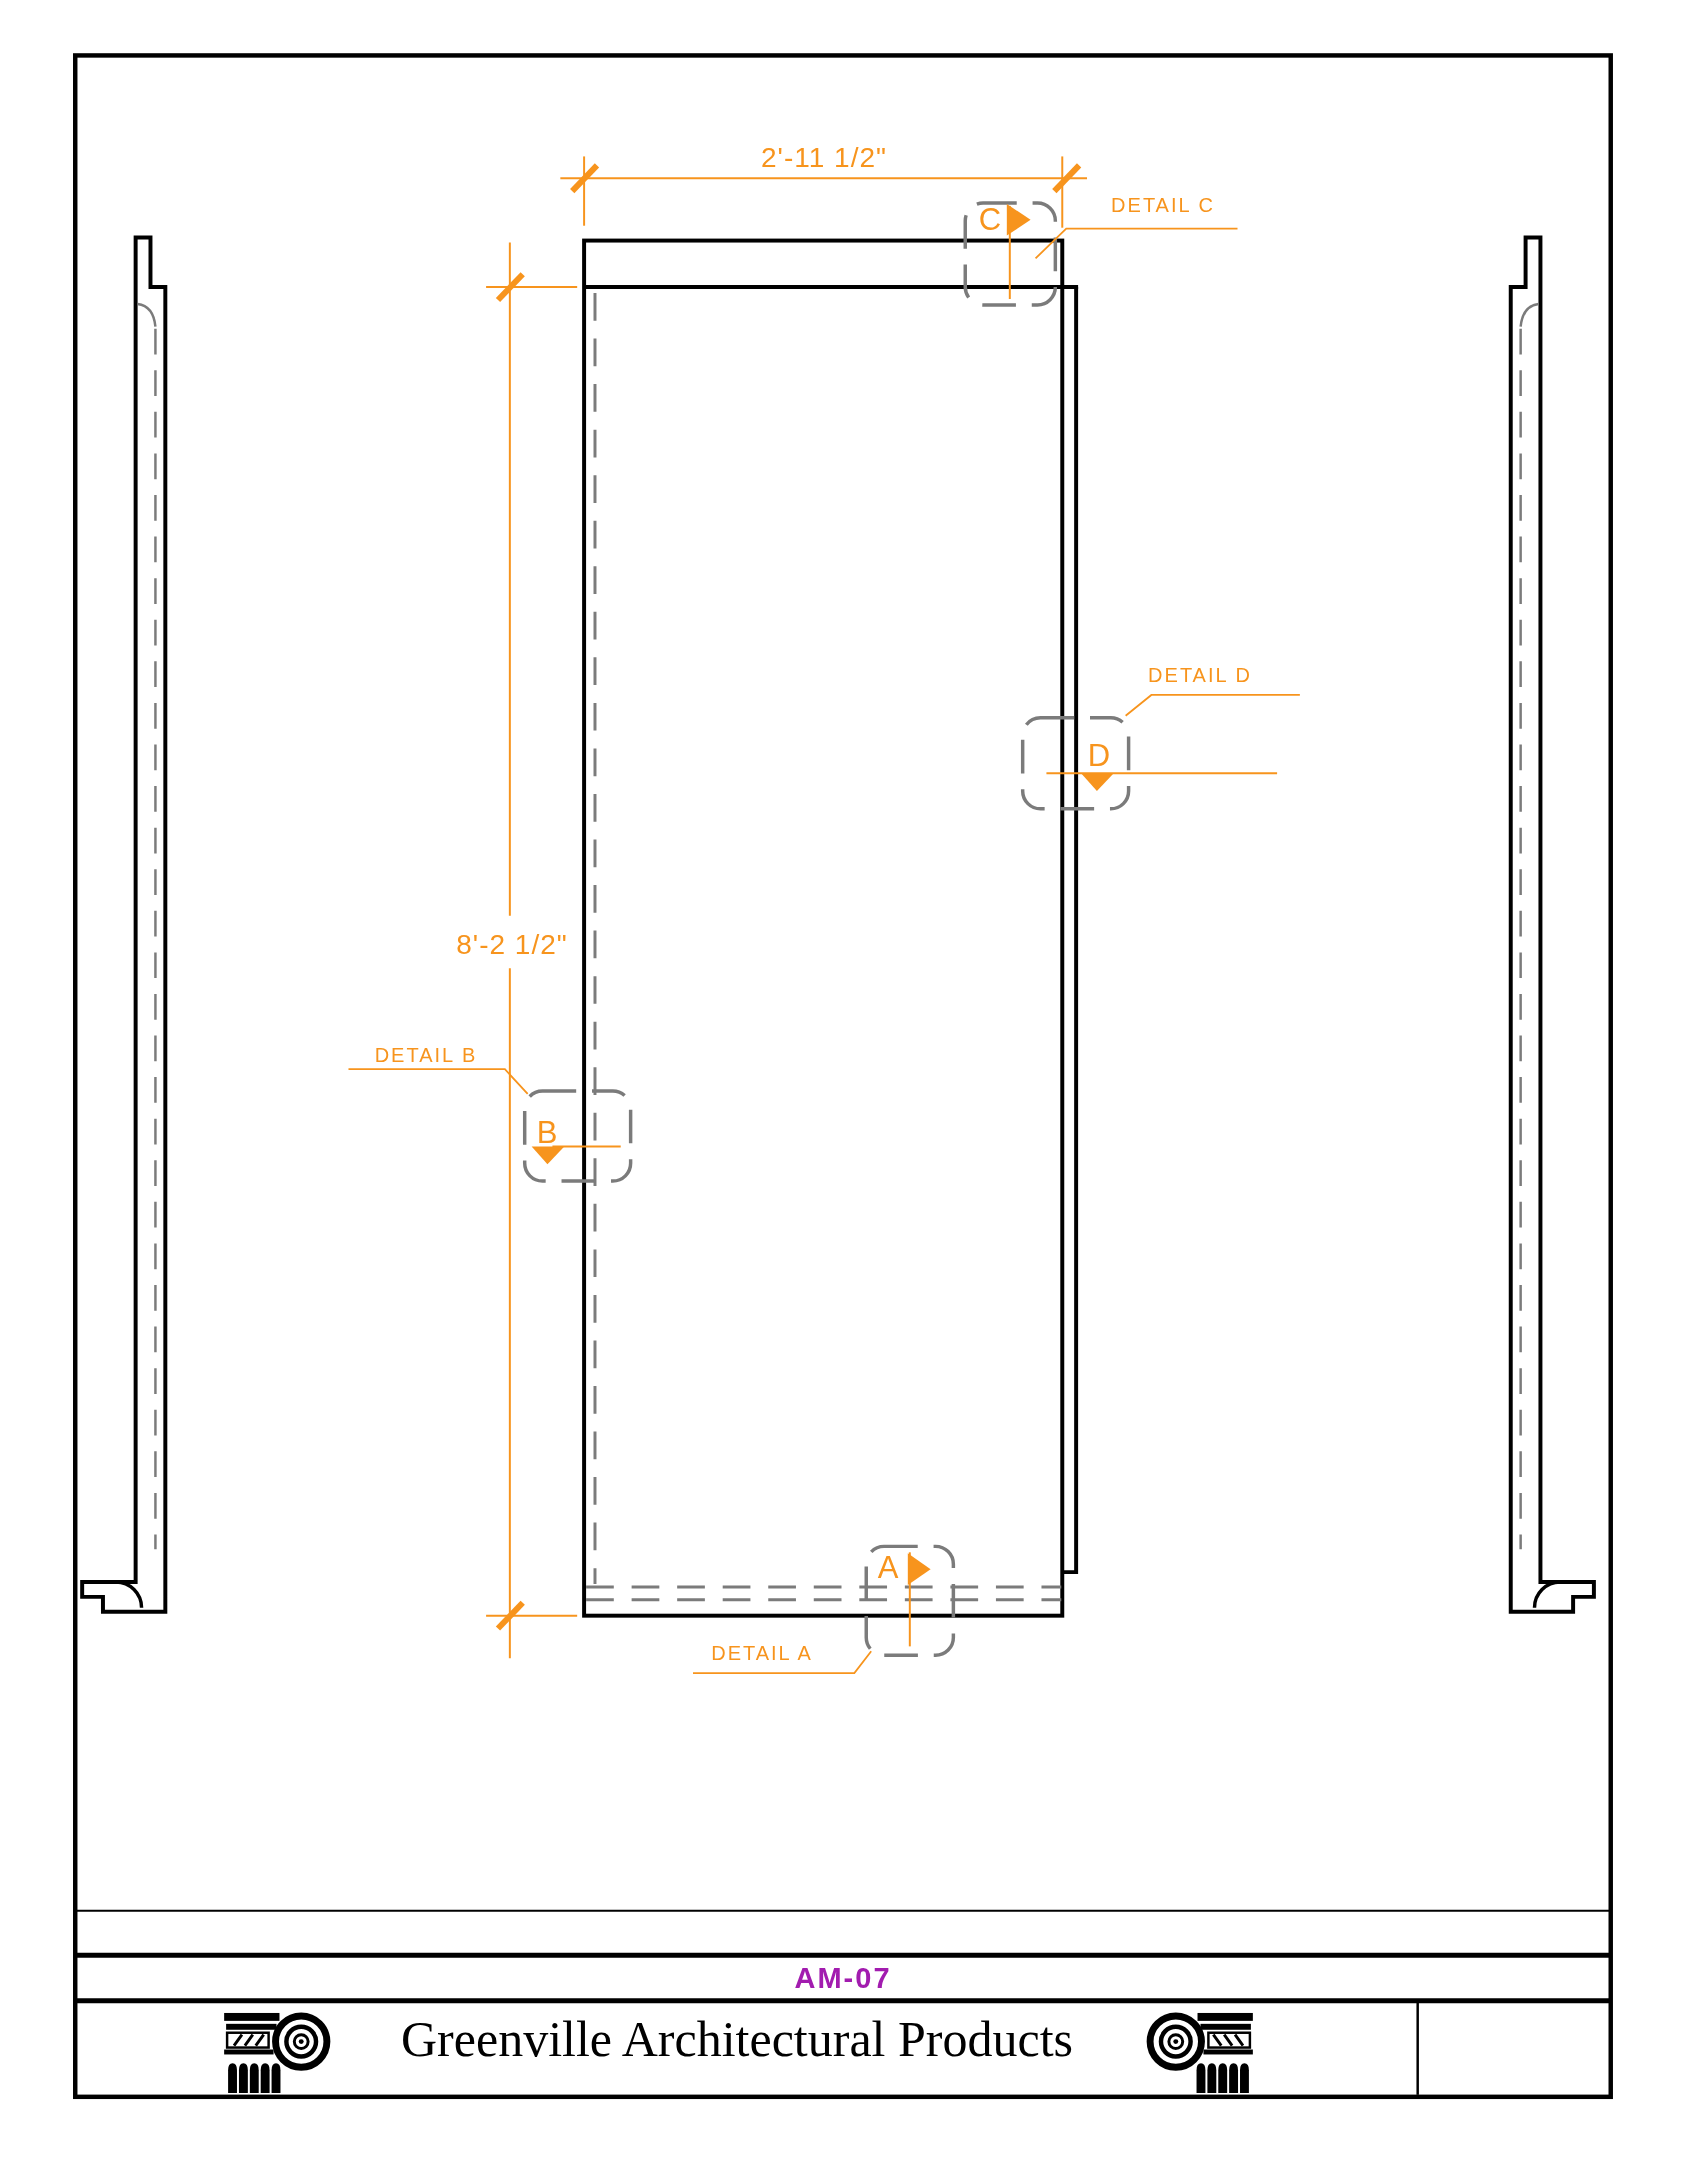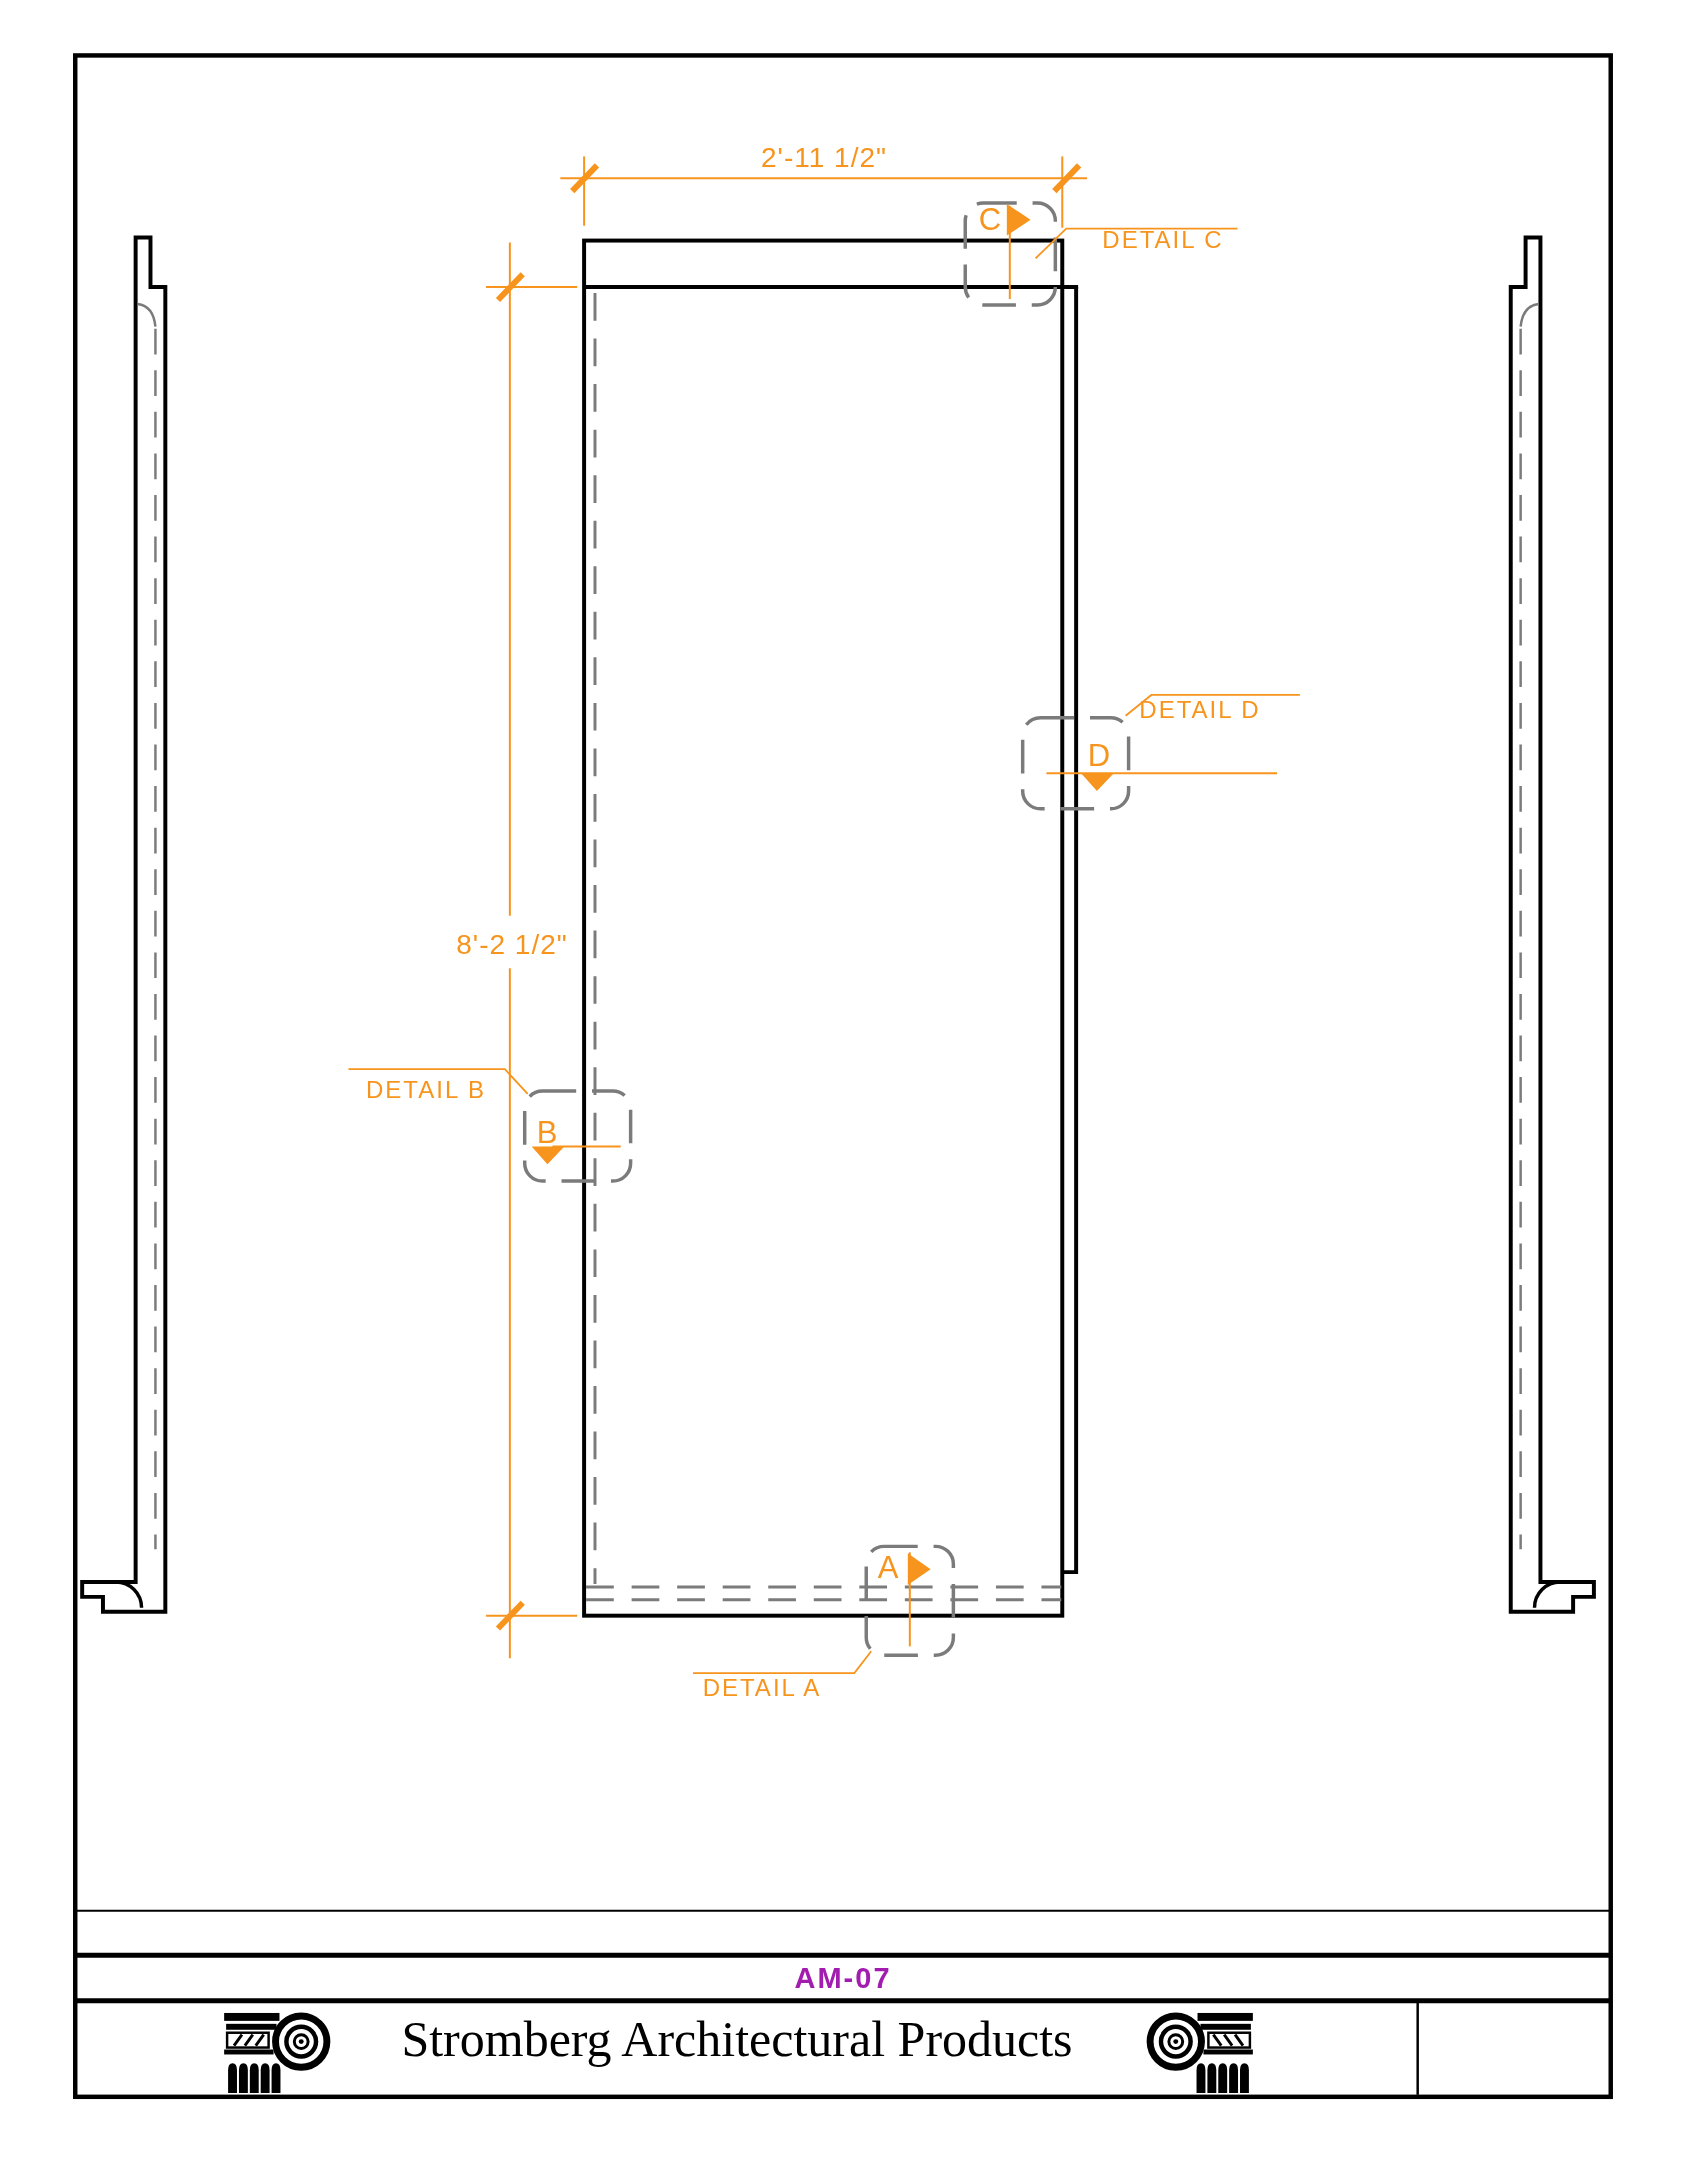--- a/index.html
+++ b/index.html
@@ -8,21 +8,21 @@
     width:1683px;height:2178px;
     background:#ffffff;
     font-family:"Liberation Sans",sans-serif;
     overflow:hidden;
   }
   .lw{position:absolute;left:0;top:0;}
   .txt{position:absolute;white-space:pre;}
   .ctr{transform:translateX(-50%);}
   .orange{color:#F7941D;}
   .dimtext{font-size:28px;letter-spacing:1px;}
-  .detail-label{font-size:24px;letter-spacing:2px;margin-top:32px;}
+  .detail-label{font-size:20px;letter-spacing:2px;}
   .marker-letter{font-size:31px;letter-spacing:0;}
   .sheet-number{font-size:29px;font-weight:bold;letter-spacing:2px;color:#a21caf;}
   .company{font-family:"Liberation Serif",serif;font-size:50px;color:#000;letter-spacing:0px;}
   .address{font-size:21px;color:#000;}
   .logo{position:absolute;}
 </style>
 </head>
 <body>
 
 <div class="sheet">
@@ -114,21 +114,21 @@
   <div class="txt ctr orange detail-label" style="left:1200px;top:664px">DETAIL D</div>
   <div class="txt ctr orange detail-label" style="left:426px;top:1044px">DETAIL B</div>
   <div class="txt ctr orange detail-label" style="left:762px;top:1642px">DETAIL A</div>
 
   <div class="txt ctr orange marker-letter" style="left:990px;top:202px">C</div>
   <div class="txt ctr orange marker-letter" style="left:1099px;top:738px">D</div>
   <div class="txt ctr orange marker-letter" style="left:547px;top:1115px">B</div>
   <div class="txt ctr orange marker-letter" style="left:888px;top:1550px">A</div>
 
   <div class="txt ctr sheet-number" style="left:843px;top:1962px">AM-07</div>
-  <div class="txt ctr company" style="left:737px;top:2010px">Stromberg Architectural Products</div>
+  <div class="txt ctr company" style="left:737px;top:2010px">Greenville Architectural Products</div>
 
   <svg class="logo" style="left:224px;top:2010px" width="107" height="83" viewBox="0 0 108 84">
     <g fill="#000" stroke="none">
       <rect x="0" y="3" width="56" height="8"></rect>
       <rect x="2" y="14" width="51" height="6"></rect>
       <rect x="3" y="23" width="42" height="15" fill="#fff" stroke="#000" stroke-width="2.5"></rect>
       <path d="M10,36 L18,25 M21,36 L29,25 M32,36 L40,25" stroke="#000" stroke-width="3" fill="none"></path>
       <rect x="0" y="40" width="50" height="5"></rect>
       <circle cx="78" cy="32" r="26" fill="none" stroke="#000" stroke-width="7"></circle>
       <circle cx="78" cy="32" r="15" fill="none" stroke="#000" stroke-width="4.5"></circle>

